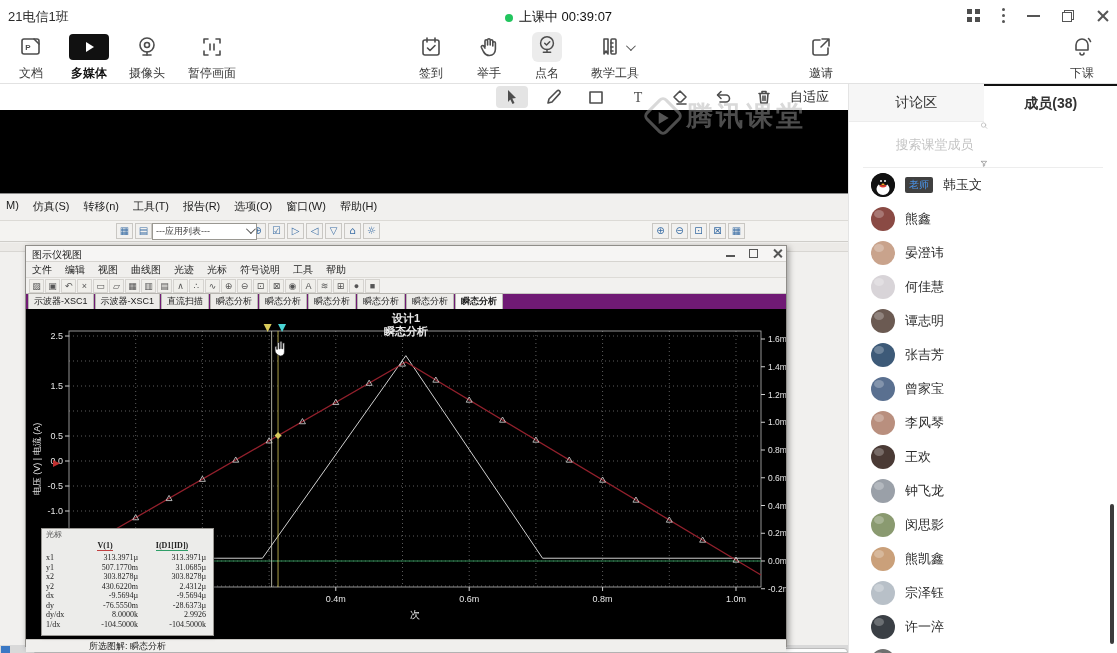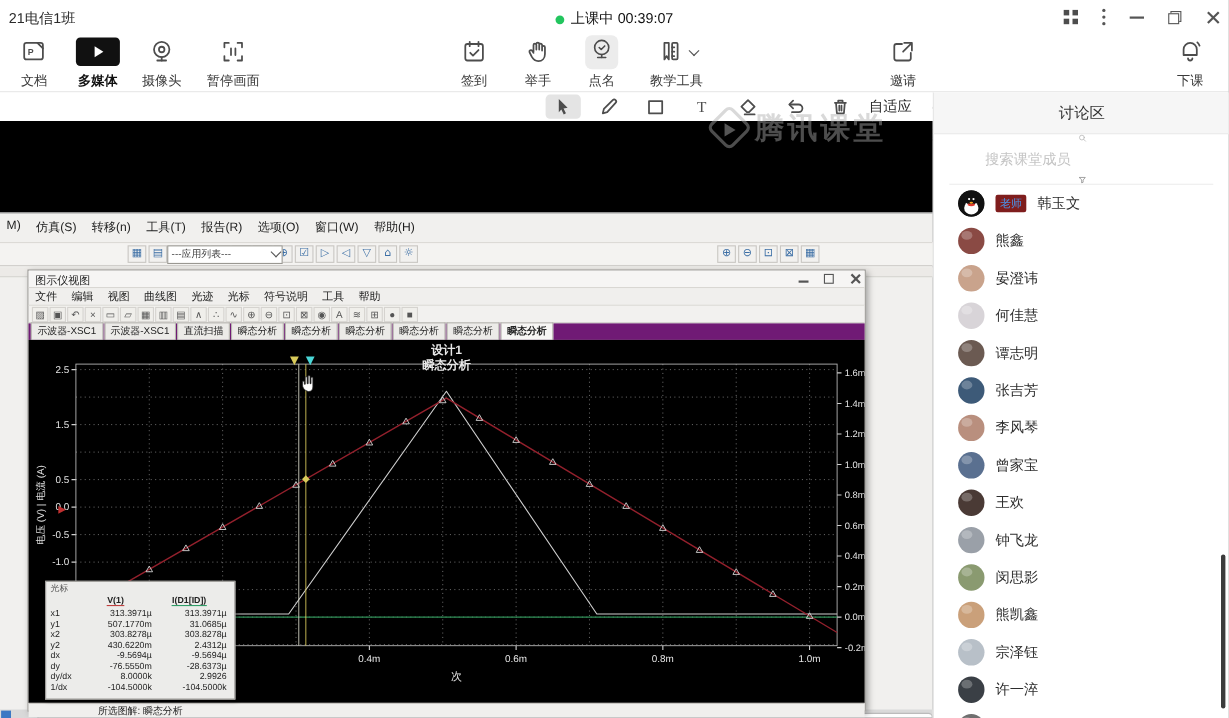--- a/index.html
+++ b/index.html
@@ -81,21 +81,21 @@
   .g-tab { padding:1px 5px; border:1px solid #b7b5b0; border-bottom:none; background:#ecebe8; margin-right:1px; white-space:nowrap; }
   .g-tab.active { background:#f7f6f4; font-weight:bold; }
   .g-plotarea { position:relative; height:330px; background:#000; overflow:hidden; }
   .plot-title { position:absolute; left:0; width:100%; text-align:center; color:#e8e8e8; font-weight:bold; z-index:2; }
   .pt1 { top:2px; font-size:11px; } .pt2 { top:15px; font-size:11px; }
   .g-status { position:relative; height:13px; background:#f0efed; border-top:1px solid #c9c7c3; font-size:9px; color:#222; padding-left:63px; line-height:13px; }
 
   
   .cursor-win { position:absolute; left:15px; top:282px; width:173px; height:108px; background:#ececea; border:1px solid #9a9894; box-shadow:1px 1px 4px rgba(0,0,0,.4); z-index:5; }
   .cw-title { position:relative; height:12px; font-size:8px; color:#555; padding-left:4px; line-height:12px; }
-  .cw-table { font-family:Liberation Sans, sans-serif; font-size:8px; color:#222; }
+  .cw-table { font-family:Liberation Serif, serif; font-size:8px; color:#222; }
   .cw-head { display:flex; margin-bottom:2px; }
   .cw-head span { display:inline-block; text-align:center; font-weight:bold; }
   .cw-c0 { width:30px; padding-left:4px; text-align:left; }
   .cw-c1 { width:66px; text-align:right; }
   .cw-c2 { width:72px; text-align:right; padding-right:4px; }
   .cw-u1 { border-bottom:1.5px solid #c04040; }
   .cw-u2 { border-bottom:1.5px solid #2f9e68; }
   .cw-row { display:flex; line-height:9.5px; }
 
   
@@ -109,21 +109,21 @@
   .rtab { flex:1; display:flex; align-items:center; justify-content:center; font-size:14px; color:#333; cursor:pointer; background:#f6f6f6; border-bottom:1px solid #ececec; }
   .rtab.active { background:#fff; font-weight:bold; border-bottom:none; border-top:2px solid #111; }
   .searchrow { position:absolute; left:0; top:38px; width:269px; height:45px; display:flex; align-items:center; padding:0 18px; gap:8px;flex-direction:column; }
   .searchrow input { flex:1; border:none; outline:none; font-size:13px; color:#333; }
   .searchrow input::placeholder { color:#c4c4c4; }
   .search-divider { position:absolute; left:14px; right:14px; top:83px; height:1px; background:#ededed; }
   .member-list { position:absolute; left:0; top:84px; width:269px; height:485px; overflow:hidden; }
   .m-row { height:34px; display:flex; align-items:center; padding-left:22px; gap:10px; cursor:pointer; }
   .m-avatar { width:24px; height:24px; border-radius:50%; flex:none; position:relative; overflow:hidden; }
   .m-avatar .sheen { position:absolute; left:3px; top:3px; width:10px; height:8px; border-radius:50%; background:rgba(255,255,255,.25); }
-  .m-badge { font-size:10px; color:#4a93e8; background:#7f1d1d; border-radius:2px; padding:1px 4px; }
+  .m-badge { font-size:10px; color:#4a93e8; background:#404040; border-radius:2px; padding:1px 4px; }
   .m-name { font-size:13px; color:#2d2d2d; }
   .r-scrollthumb { position:absolute; right:3px; top:420px; width:4px; height:140px; background:#3c3c3c; border-radius:2px; }
 </style>
 </head>
 <body>
 
 <div id="screen">
 
   <div class="titlebar">
     <span class="app-title">21电信1班</span>
@@ -579,20 +579,21 @@
             <span class="cw-c1">-104.5000k</span>
             <span class="cw-c2">-104.5000k</span>
           </div>
         </div>
     </div>
   </div>
 
   <div class="rpanel">
     <div class="rtabs">
       <div class="rtab">讨论区</div>
+      <div class="rtab active">成员(38)</div>
     </div>
     <div class="searchrow">
       <svg class="licon" width="16" height="16" viewBox="0 0 16 16" style="stroke:#b5b5b5">
           <circle cx="7" cy="7" r="5"></circle>
           <path d="M11,11 l3.5,3.5"></path>
         </svg>
       <input type="text" placeholder="搜索课堂成员" style="">
       <svg class="licon" width="16" height="16" viewBox="0 0 16 16" style="stroke:#888">
           <path d="M2,3 h12 L9.5,8.5 V13 l-3,1.5 V8.5 Z"></path>
         </svg>
@@ -636,30 +637,30 @@
           </span>
           <span class="m-name">谭志明</span>
         </div>
         <div class="m-row">
           <span class="m-avatar" style="background: rgb(61, 90, 120);">
             <i class="sheen"></i>
           </span>
           <span class="m-name">张吉芳</span>
         </div>
         <div class="m-row">
+          <span class="m-avatar" style="background: rgb(90, 112, 144);">
+            <i class="sheen"></i>
+          </span>
+          <span class="m-name">曾家宝</span>
+        </div>
+        <div class="m-row">
           <span class="m-avatar" style="background: rgb(185, 143, 126);">
             <i class="sheen"></i>
           </span>
           <span class="m-name">李风琴</span>
-        </div>
-        <div class="m-row">
-          <span class="m-avatar" style="background: rgb(90, 112, 144);">
-            <i class="sheen"></i>
-          </span>
-          <span class="m-name">曾家宝</span>
         </div>
         <div class="m-row">
           <span class="m-avatar" style="background: rgb(74, 58, 53);">
             <i class="sheen"></i>
           </span>
           <span class="m-name">王欢</span>
         </div>
         <div class="m-row">
           <span class="m-avatar" style="background: rgb(154, 160, 168);">
             <i class="sheen"></i>

